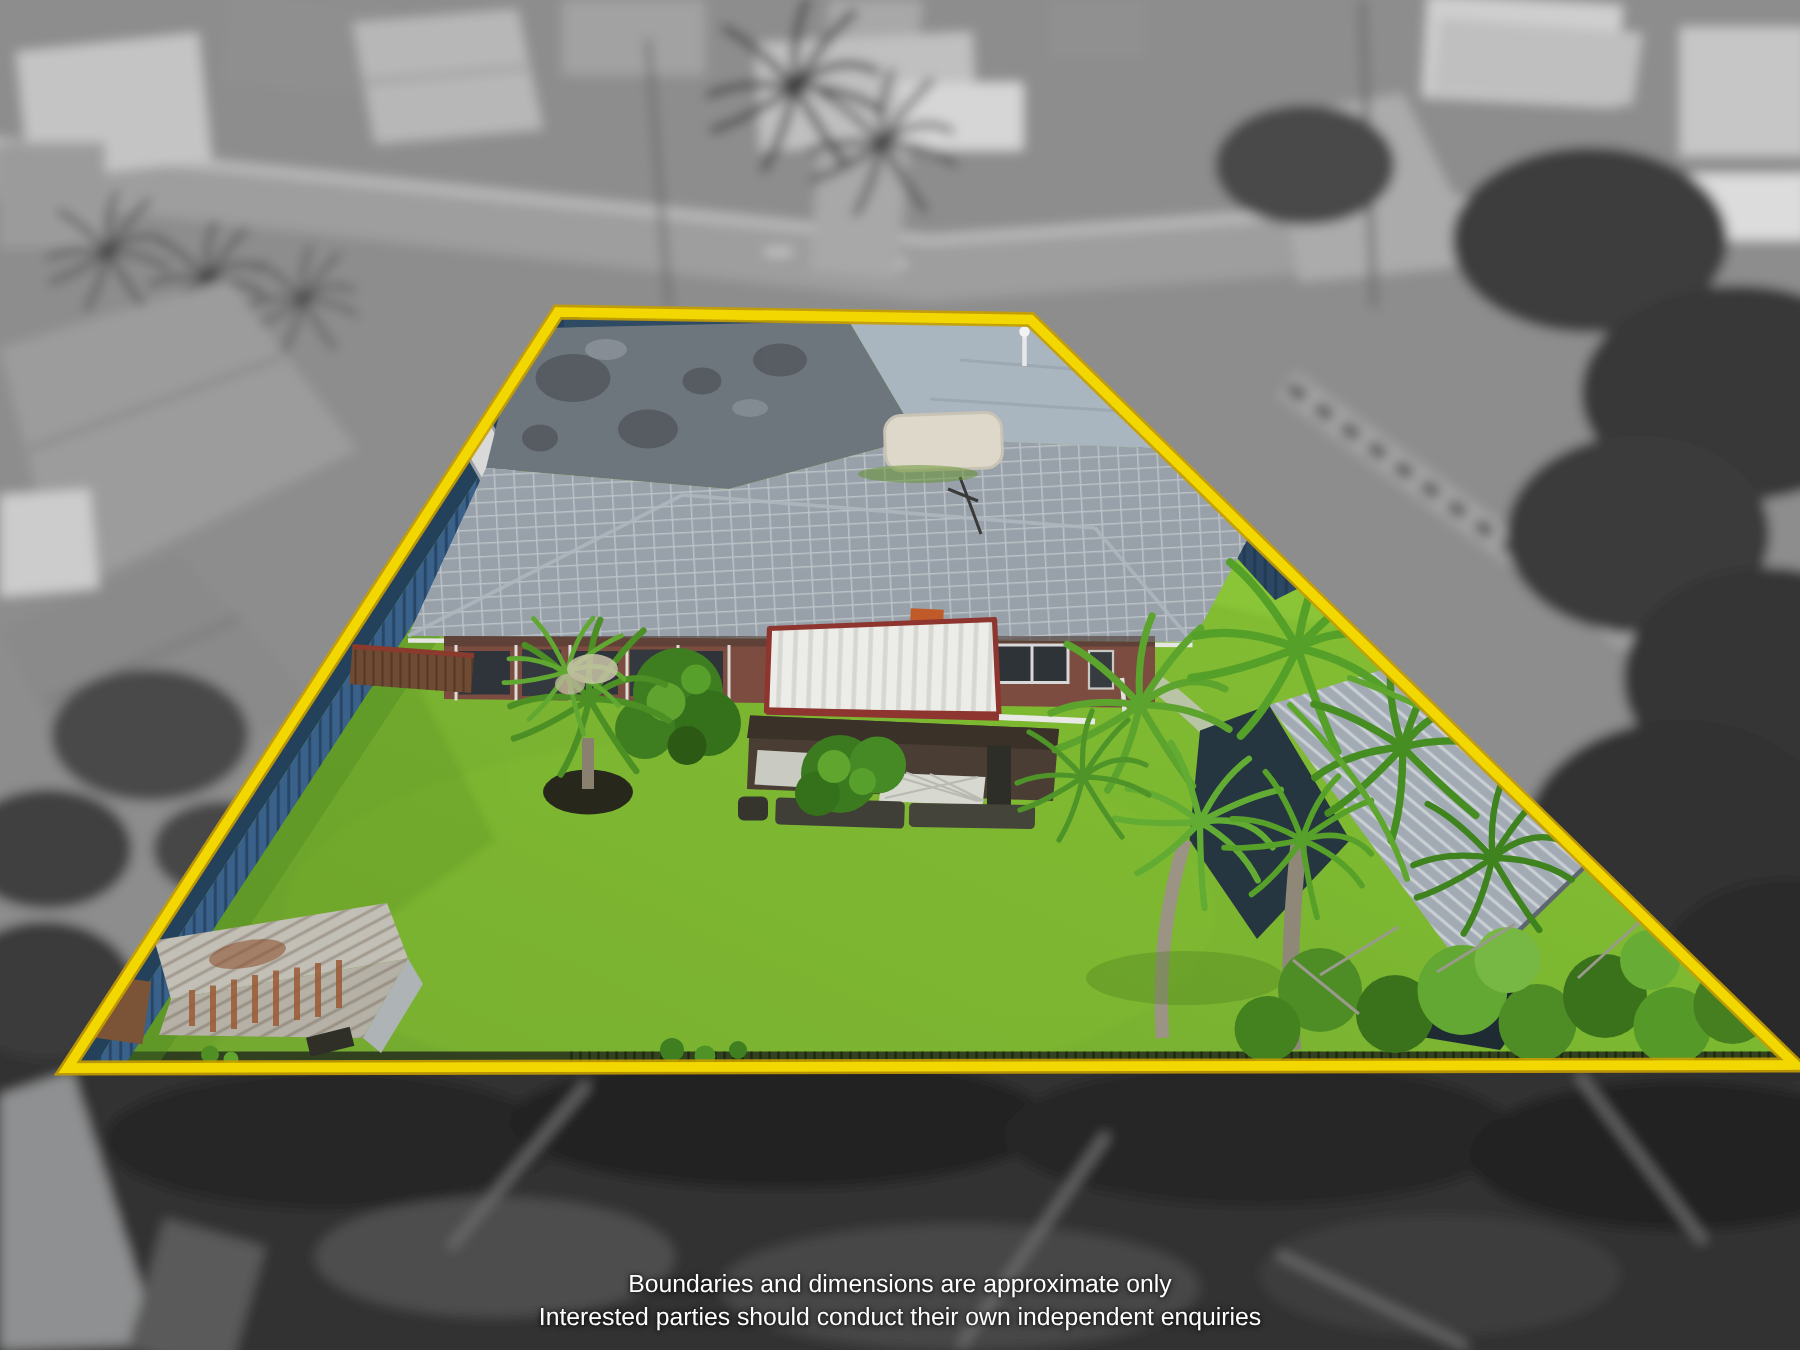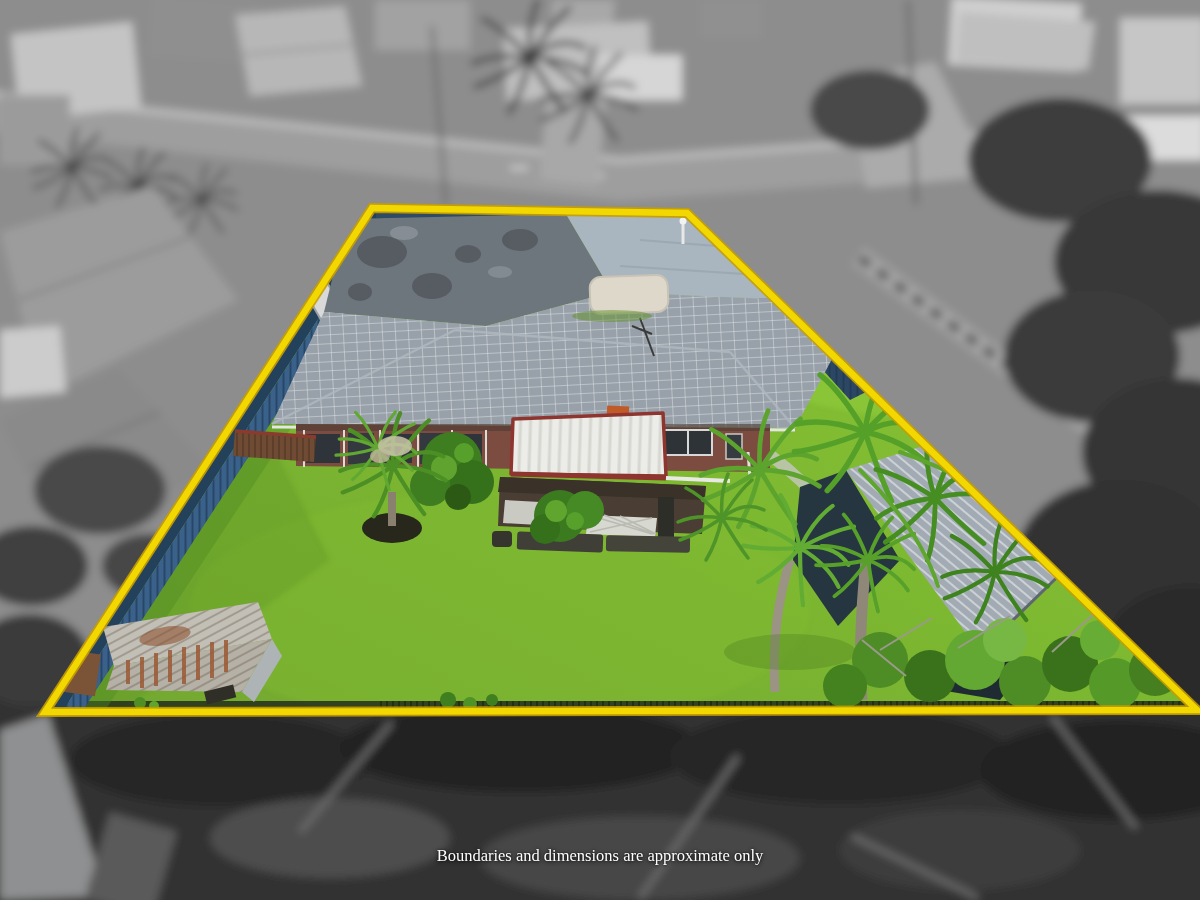--- a/index.html
+++ b/index.html
@@ -10,21 +10,21 @@
     --c-brick:#7D4C40; --c-pergola:#ECECE8; --c-pergolaTrim:#8E3530;
     --c-deck:#4A3E34; --c-lattice:#D7D8D0;
     --c-shedSilver:#C2BFB6; --c-shedRust:#9A5A34;
     --c-flatRoof:#A2ABB4; --c-flatWall:#263640;
     --c-palm:#55A029; --c-palmDark:#3F831E;
     --c-slab:#DED8CB; --c-bg:#8D8D8D; --c-bgDark:#323232;
     --c-road:#9E9E9E; --c-text:#FFFFFF;
   }
   html,body{margin:0;padding:0;background:#222;}
   .stage{position:relative;width:1200px;height:900px;overflow:hidden;
-         font-family:Liberation Serif, serif;background:var(--c-bg);}
+         font-family:Liberation Sans, sans-serif;background:var(--c-bg);}
   .stage svg{display:block;}
   .disclaimer{position:absolute;left:0;top:845px;width:100%;text-align:center;
     color:var(--c-text);font-size:16.5px;line-height:22px;font-weight:normal;
     text-shadow:0 1px 4px rgba(0,0,0,.85), 0 0 2px rgba(0,0,0,.6);}
 </style>
 </head>
 <body>
 
 <div class="stage">
 <svg width="1200" height="900" viewBox="0 0 1200 900">
@@ -330,14 +330,15 @@
     <circle cx="492" cy="700" r="6" fill="#3F7F20"></circle>
   </g>
 </g>
 
 <polygon fill="none" stroke="var(--c-boundaryEdge)" stroke-width="10" stroke-linejoin="miter" opacity=".9" points="372,208 687,213 1197,710 45,712"></polygon>
 <polygon fill="none" stroke="var(--c-boundary)" stroke-width="6.5" stroke-linejoin="miter" points="372,208 687,213 1197,710 45,712"></polygon>
 </svg>
 
 <div class="disclaimer">
   <div>Boundaries and dimensions are approximate only</div>
+  <div>Interested parties should conduct their own independent enquiries</div>
 </div>
 </div>
 
 </body></html>

